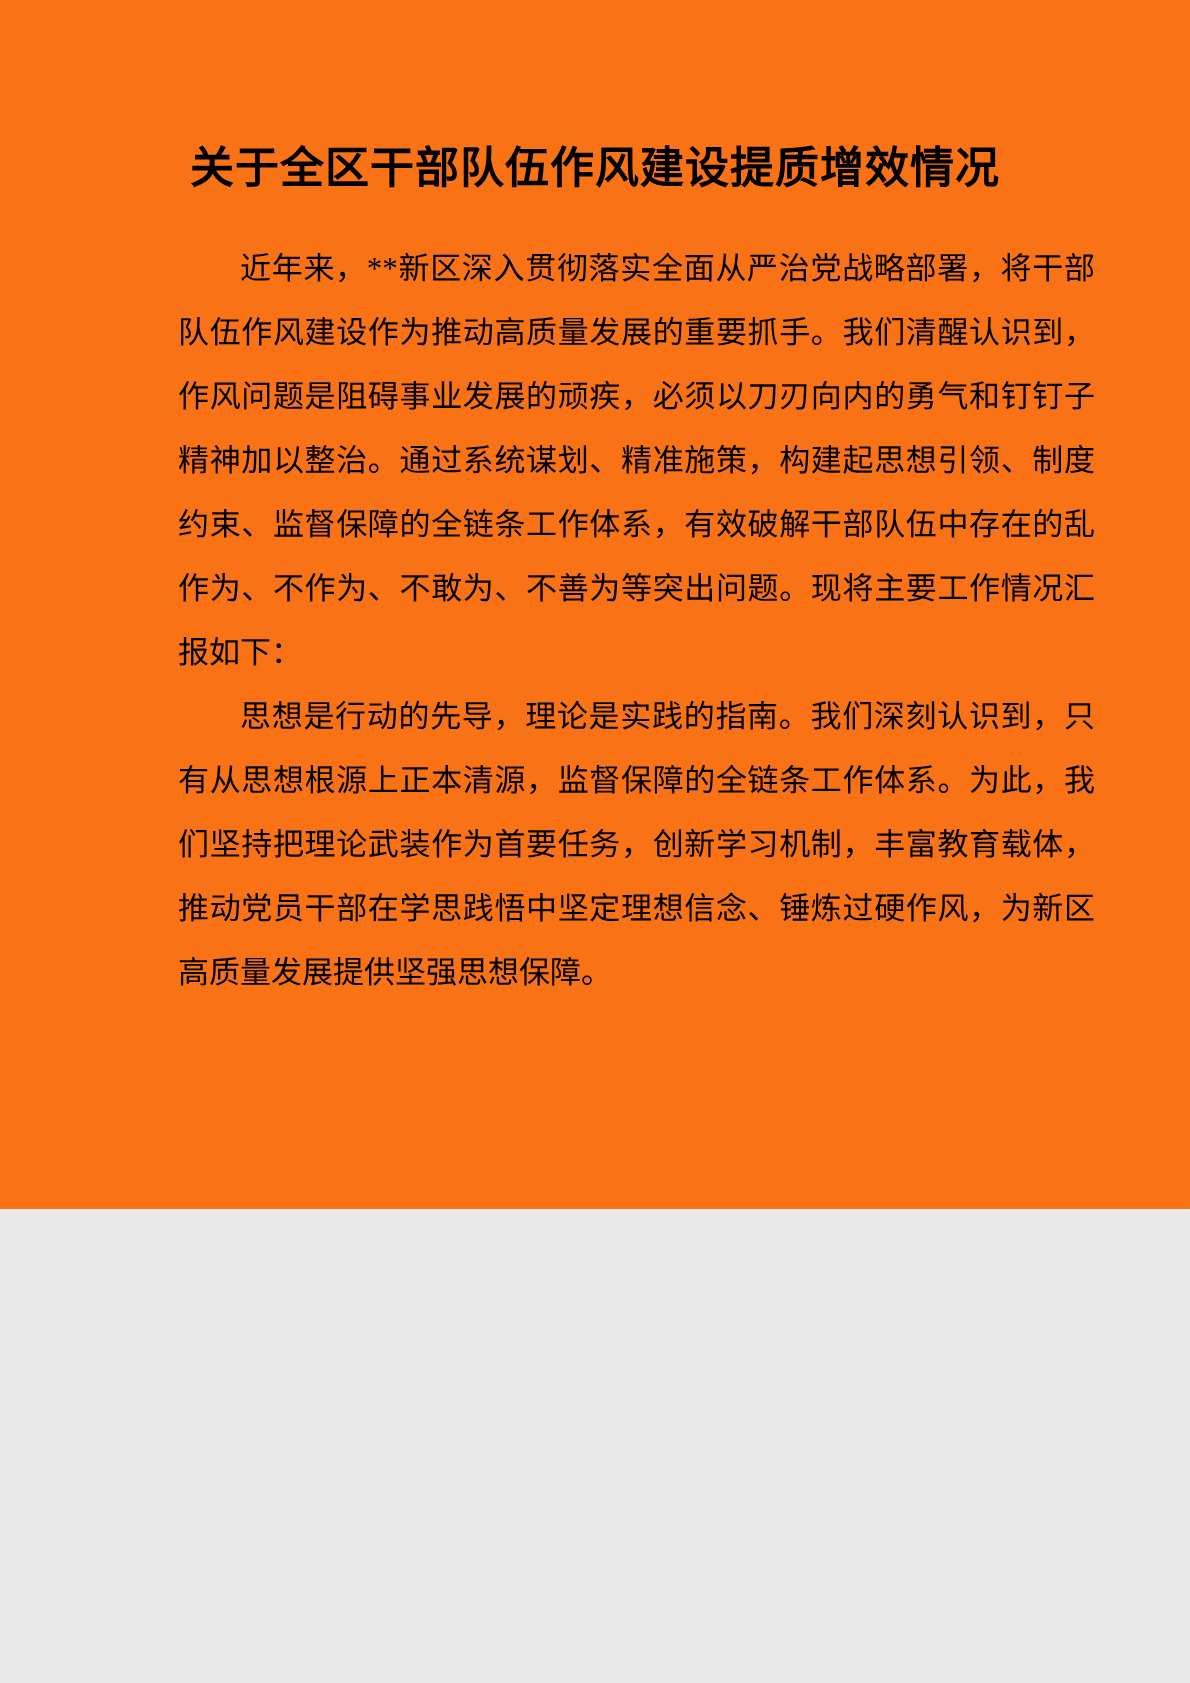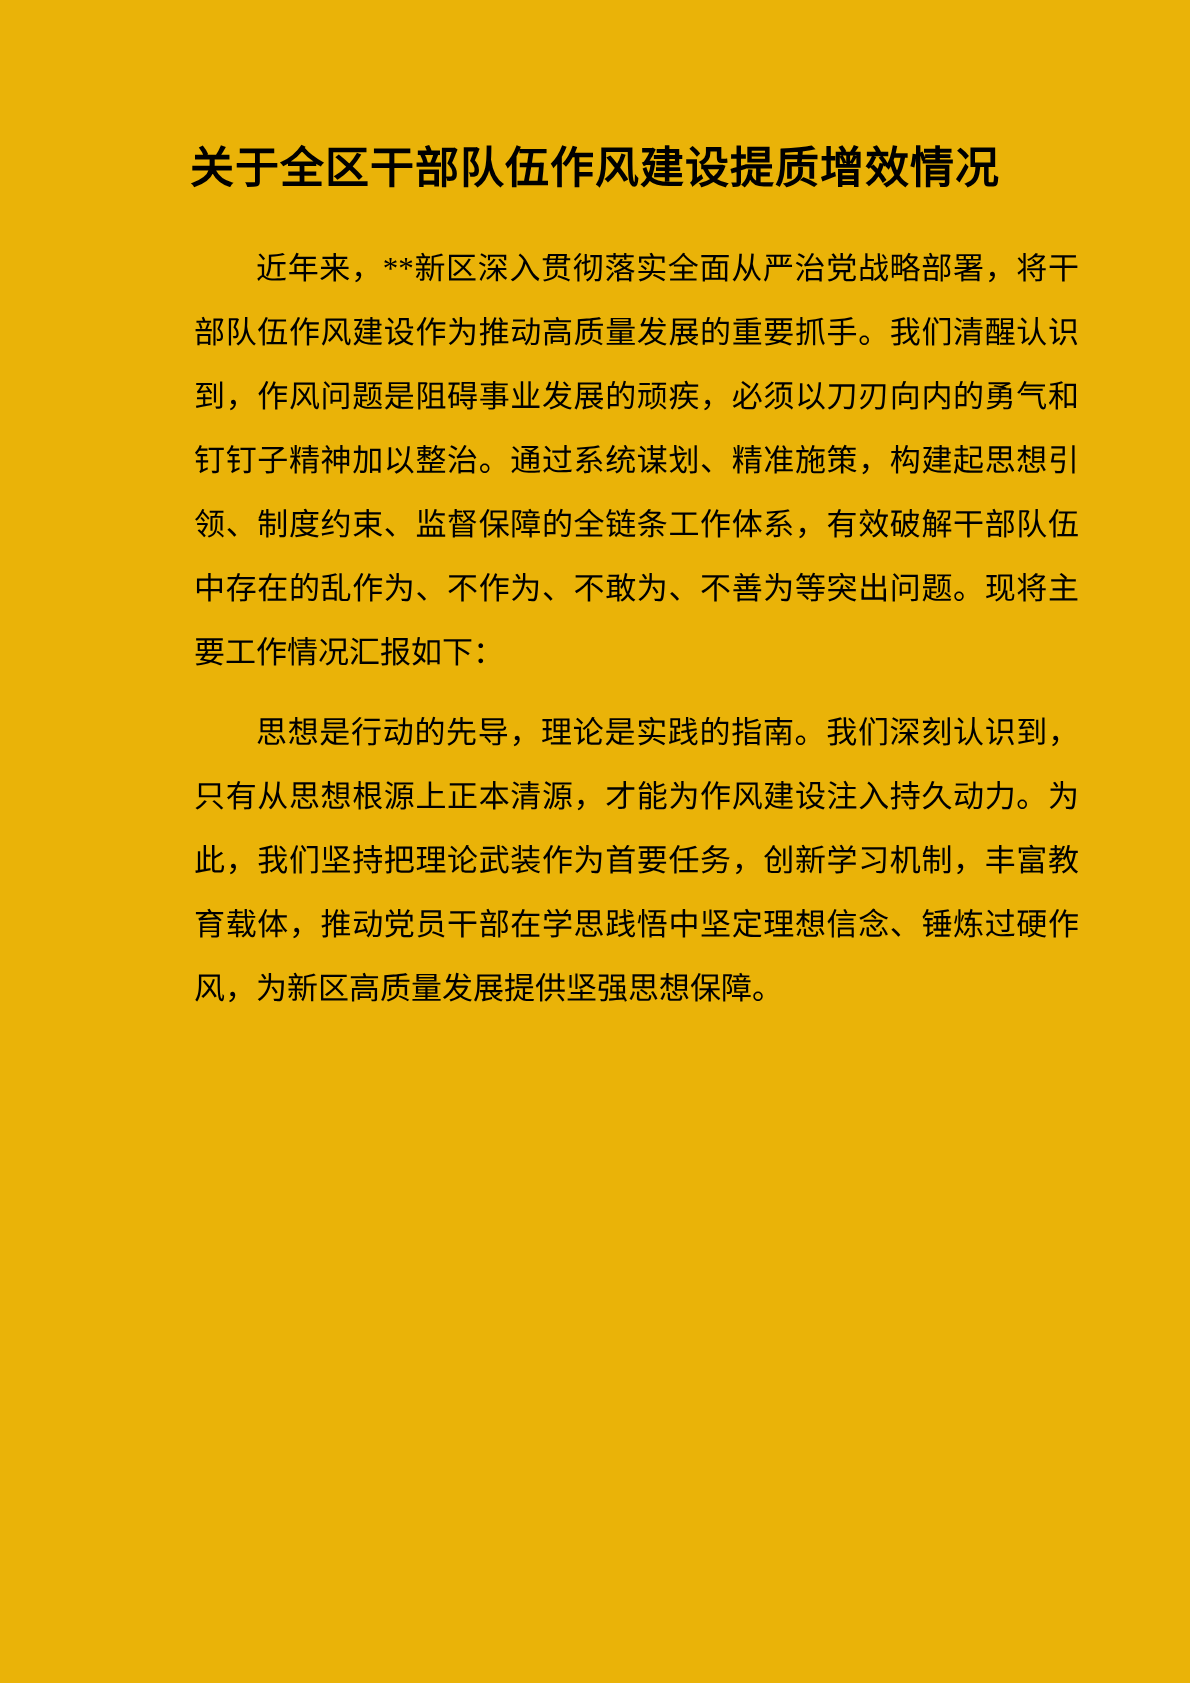--- a/index.html
+++ b/index.html
@@ -3,23 +3,23 @@
 <meta charset="utf-8">
 <style>
   html, body {
     margin: 0;
     padding: 0;
     background: #e9e9e9;
   }
   .page {
     position: relative;
     width: 1190px;
-    height: 1683px;
+    height: 1209px;
     margin: 0 auto;
-    background: #eab308;
+    background: #f97316;
     overflow: hidden;
     box-sizing: border-box;
   }
   .doc-title {
     margin: 0;
     padding-top: 131px;
     text-align: center;
     font-family: "Liberation Sans", "DejaVu Sans", sans-serif;
     font-weight: 700;
     font-size: 44px;
@@ -34,33 +34,33 @@
     margin-top: 33px;
     padding: 0 95px 0 178px;
     font-family: "Liberation Serif", "DejaVu Serif", serif;
     font-size: 31px;
     line-height: 64px;
     text-align: justify;
     text-justify: inter-ideograph;
     color: #000000;
   }
   .para {
-    margin: 16px;
+    margin: 0;
     padding: 0;
     text-indent: 2em;
     word-break: break-all;
   }
   .para-heading {
     font-weight: 400; 
   }
 </style>
 </head>
 <body>
 
 <div class="page">
   <h1 class="doc-title">
     <span class="title-line">关于全区干部队伍作风建设提质增效情况</span>
   </h1>
   <div class="doc-body" id="doc-body">
       <p class="para para-body">近年来，**新区深入贯彻落实全面从严治党战略部署，将干部队伍作风建设作为推动高质量发展的重要抓手。我们清醒认识到，作风问题是阻碍事业发展的顽疾，必须以刀刃向内的勇气和钉钉子精神加以整治。通过系统谋划、精准施策，构建起思想引领、制度约束、监督保障的全链条工作体系，有效破解干部队伍中存在的乱作为、不作为、不敢为、不善为等突出问题。现将主要工作情况汇报如下：</p>
-      <p class="para para-body">思想是行动的先导，理论是实践的指南。我们深刻认识到，只有从思想根源上正本清源，才能为作风建设注入持久动力。为此，我们坚持把理论武装作为首要任务，创新学习机制，丰富教育载体，推动党员干部在学思践悟中坚定理想信念、锤炼过硬作风，为新区高质量发展提供坚强思想保障。</p>
+      <p class="para para-body">思想是行动的先导，理论是实践的指南。我们深刻认识到，只有从思想根源上正本清源，监督保障的全链条工作体系。为此，我们坚持把理论武装作为首要任务，创新学习机制，丰富教育载体，推动党员干部在学思践悟中坚定理想信念、锤炼过硬作风，为新区高质量发展提供坚强思想保障。</p>
     </div>
 </div>
 
 </body></html>

